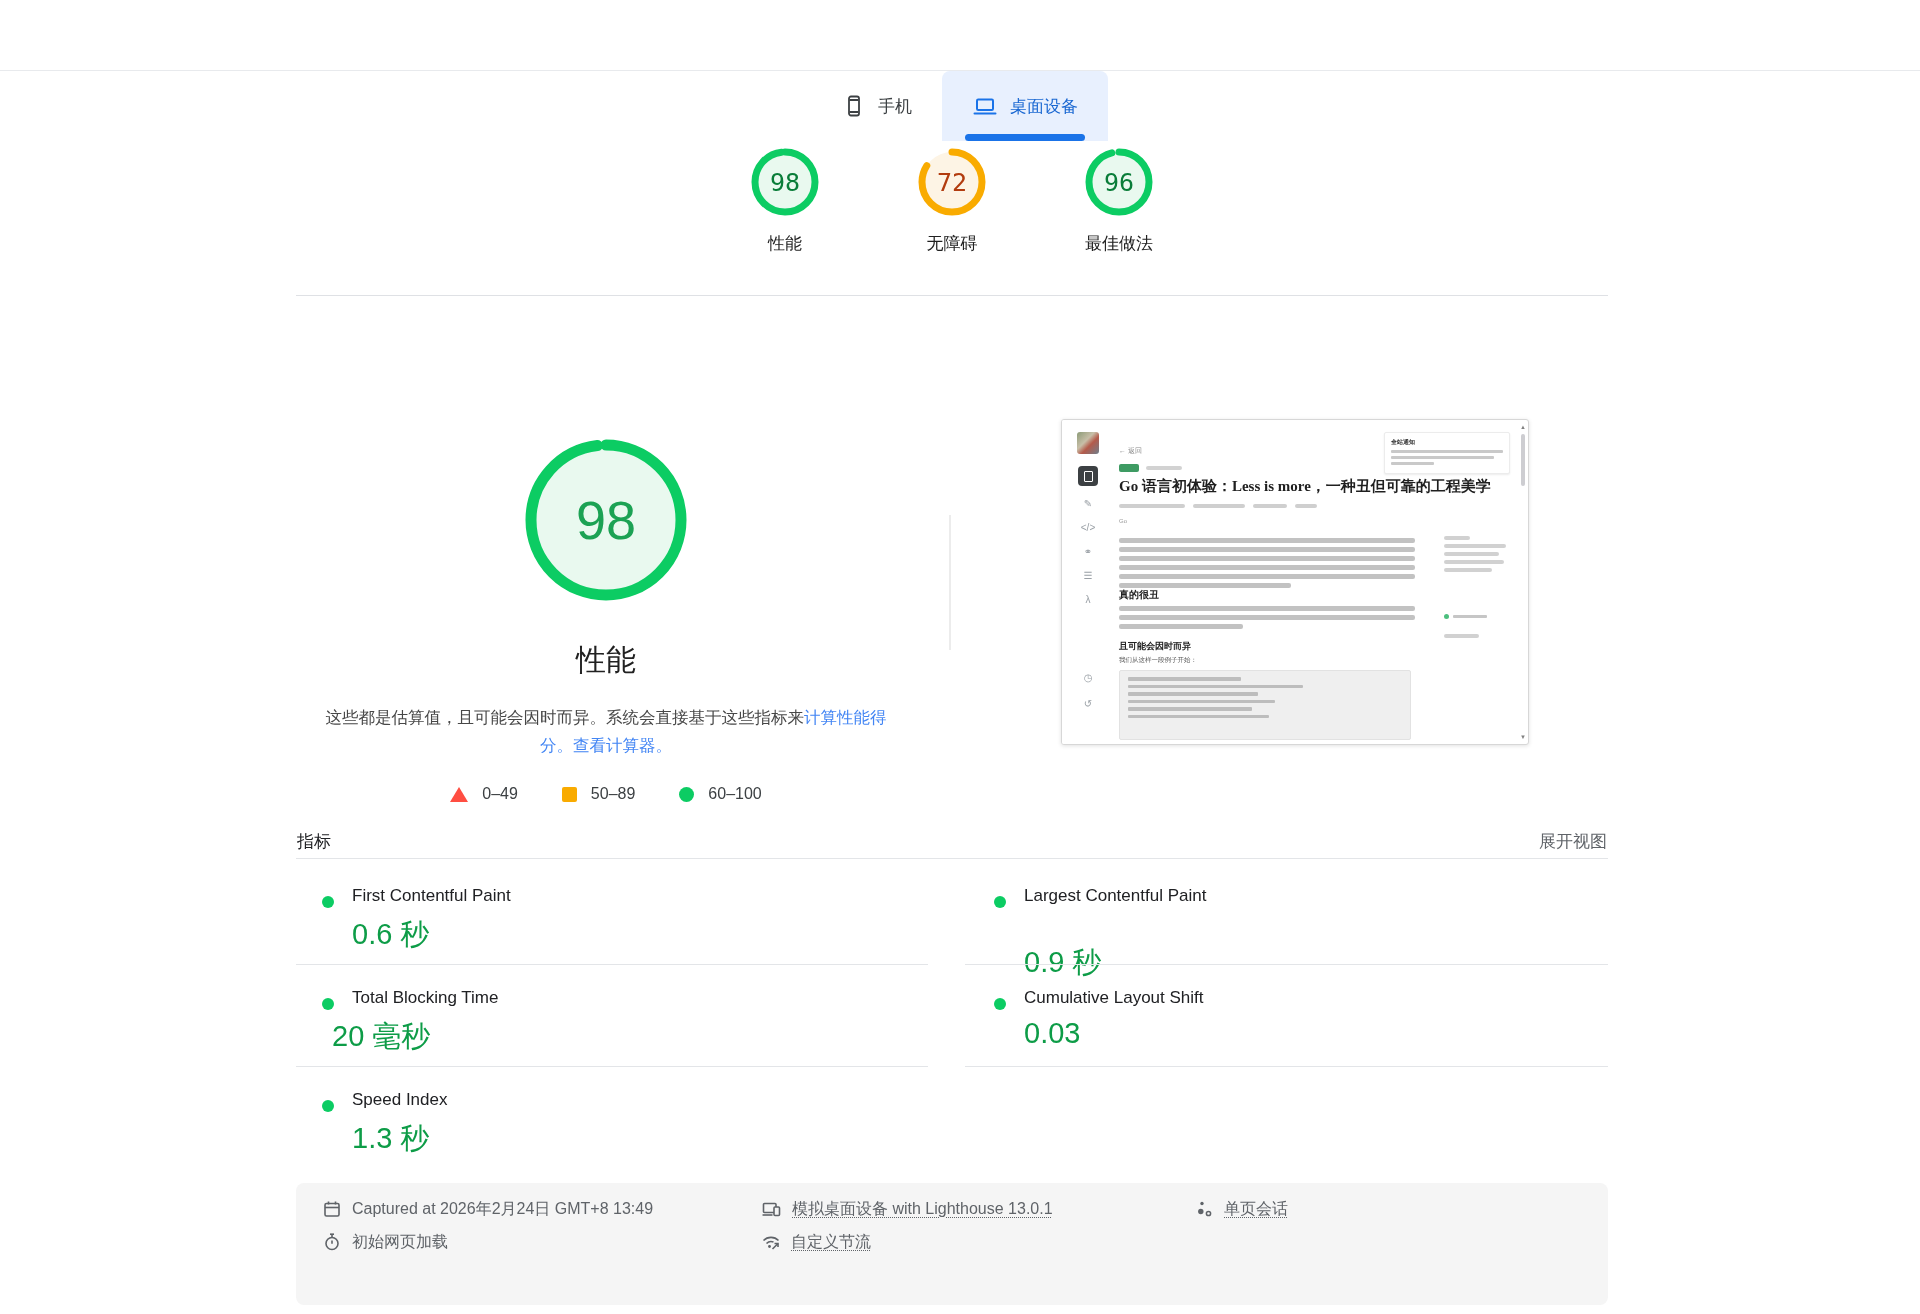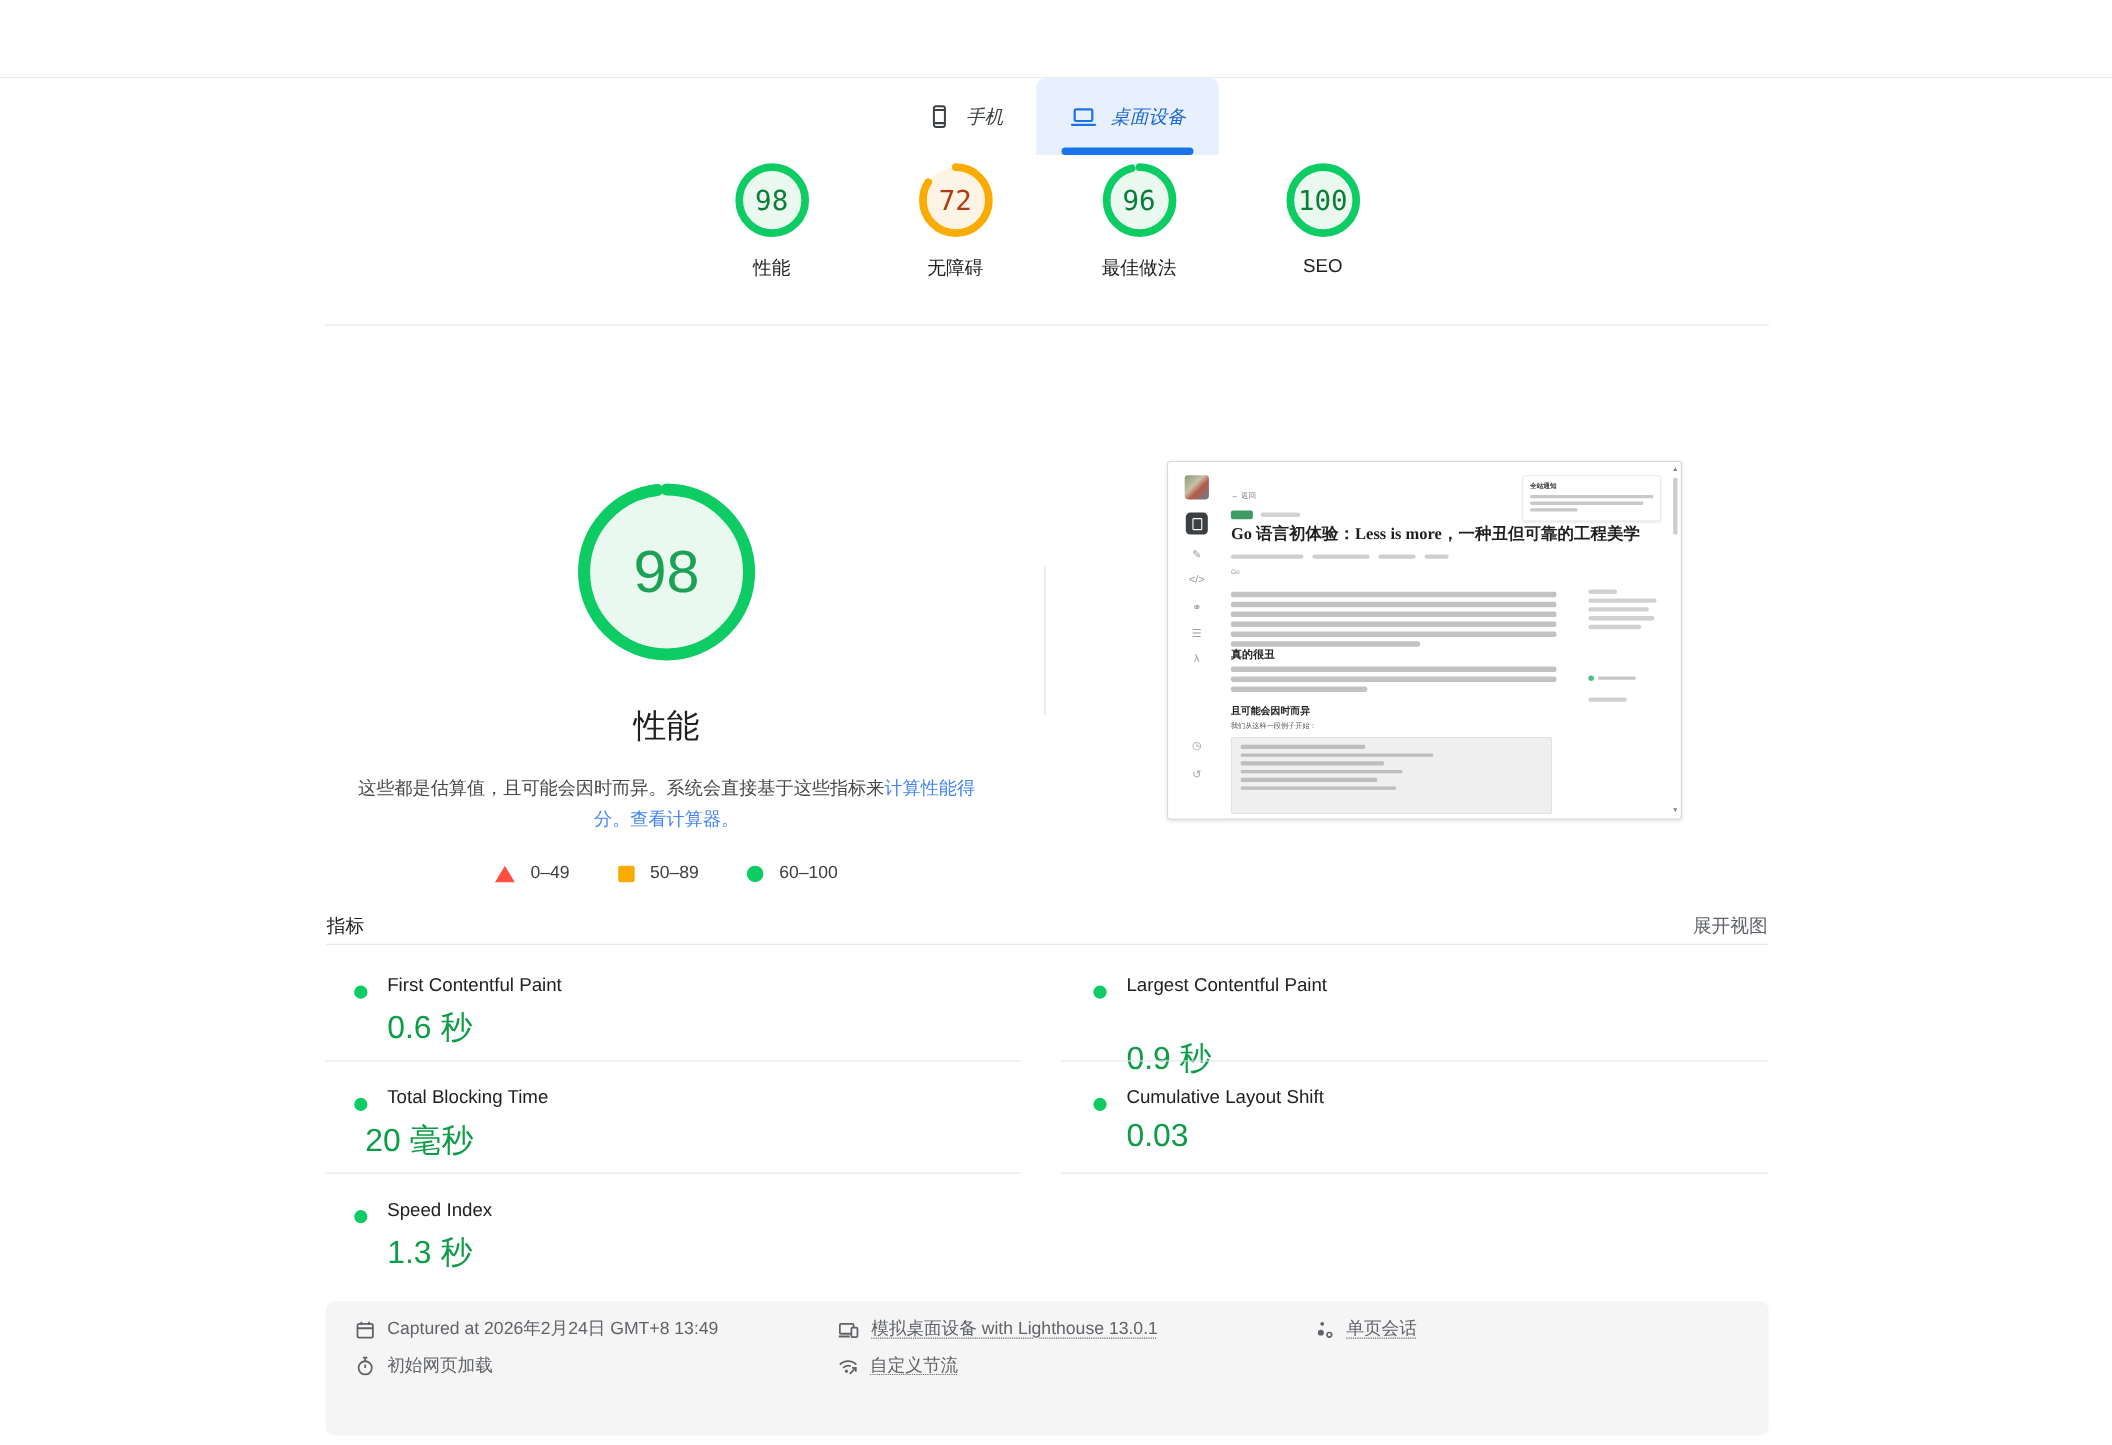--- a/index.html
+++ b/index.html
@@ -6,21 +6,21 @@
     --good:#0ccc63; --avg:#f9ab00; --fail:#ff4e42;
     --link:#4285f4; --tabblue:#1967d2;
     --divider:#e3e5e8; --txt:#202124; --sub:#5f6368;
   }
   *{box-sizing:border-box; margin:0; padding:0;}
   html,body{width:1920px; height:1314px; background:#fff; overflow:hidden;
     font-family:"Liberation Sans","DejaVu Sans",sans-serif; color:var(--txt);}
 
   
   .top-hairline{position:absolute; left:0; top:70px; width:1920px; height:1px; background:#e8eaed;}
-  .tabs{position:absolute; left:0; top:71px; width:1920px; height:70px; display:flex; justify-content:center; align-items:stretch;font-style:italic;}
+  .tabs{position:absolute; left:0; top:71px; width:1920px; height:70px; display:flex; justify-content:center; align-items:stretch;}
   .tab{display:flex; align-items:center; gap:12px; padding:0 30px; font-size:17px; font-weight:500;
        color:#3c4043; cursor:pointer; position:relative;}
   .tab.active{background:#e8f0fe; color:var(--tabblue); border-radius:8px 8px 0 0;}
   .tab .indicator{position:absolute; left:50%; transform:translateX(-50%); bottom:0; width:120px; height:7px;
        border-radius:4px; background:#1a73e8;}
 
   
   .cats{position:absolute; left:296px; top:148px; width:1312px; height:146px; display:flex; justify-content:center;}
   .cat{width:167px; display:flex; flex-direction:column; align-items:center; cursor:pointer;}
   .cats-divider{position:absolute; left:296px; top:295px; width:1312px; height:1px; background:#dfe1e5;}
@@ -155,30 +155,20 @@
   <div class="cat">
     <div class="gauge sm" data-level="good">
       <svg viewBox="0 0 68 68" width="68" height="68">
           <circle class="disc" cx="34" cy="34" r="30"></circle>
           <circle class="arc" cx="34" cy="34" r="30" stroke-dasharray="180.95573684677206 188.49555921538757"></circle>
         </svg>
       <span class="score">96</span>
     </div>
     <div class="cat-label">最佳做法</div>
   </div>
-  <div class="cat">
-    <div class="gauge sm" data-level="good">
-      <svg viewBox="0 0 68 68" width="68" height="68">
-          <circle class="disc" cx="34" cy="34" r="30"></circle>
-          <circle class="arc" cx="34" cy="34" r="30" stroke-dasharray="188.49555921538757 188.49555921538757"></circle>
-        </svg>
-      <span class="score">100</span>
-    </div>
-    <div class="cat-label">SEO</div>
-  </div>
 </div>
 <div class="cats-divider"></div>
 
 <div class="summary">
   <div class="gauge big" data-level="good">
     <svg viewBox="0 0 164 164" width="164" height="164">
         <circle class="disc" cx="82" cy="82" r="75"></circle>
         <circle class="arc" cx="82" cy="82" r="75" stroke-dasharray="461.81412007769956 471.23889803846896"></circle>
       </svg>
     <span class="score">98</span>

